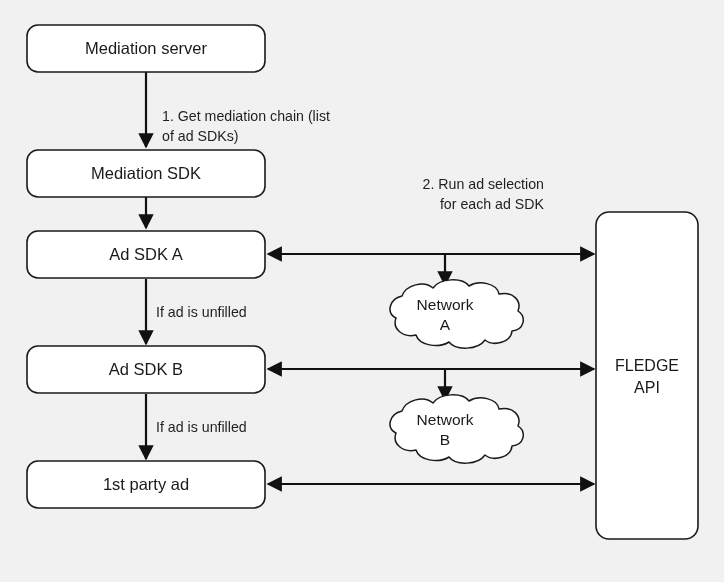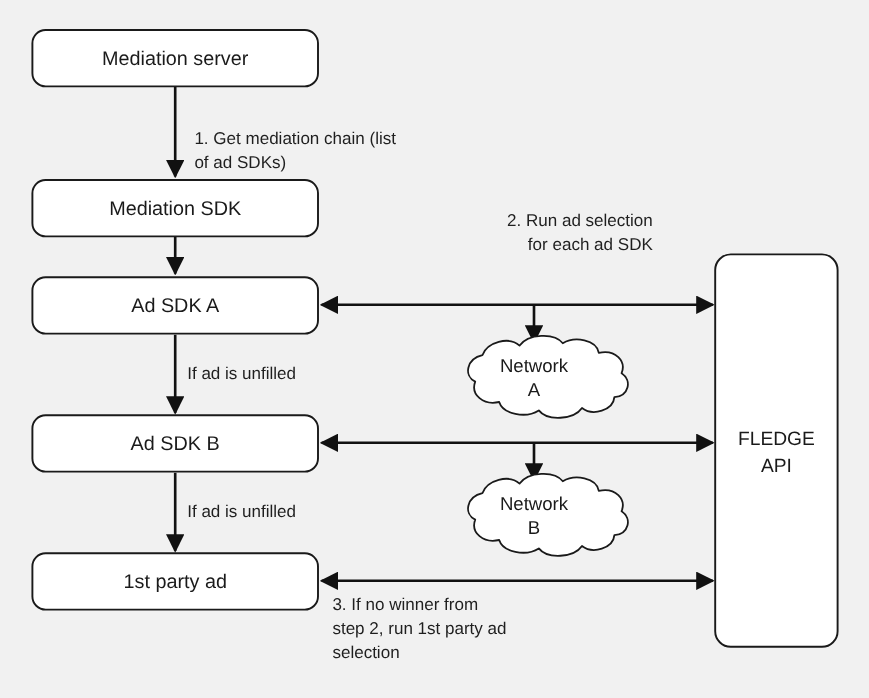--- a/index.html
+++ b/index.html
@@ -180,17 +180,14 @@
   <div class="edge-label" style="left:162px; top:90px; width:225px;margin-top:16px;">1. Get mediation chain (list
 of ad SDKs)</div>
 
   <div class="edge-label centered" style="left:348px; top:174px; width:196px;">2. Run ad selection
 for each ad SDK</div>
 
   <div class="edge-label" style="left:156px; top:302px; width:180px;">If ad is unfilled</div>
 
   <div class="edge-label" style="left:156px; top:417px; width:180px;">If ad is unfilled</div>
 
-  <div class="edge-label" style="left:277px; top:494px; width:215px;">3. If no winner from
-step 2, run 1st party ad
-selection</div>
 
 </div>
 
 </body></html>

